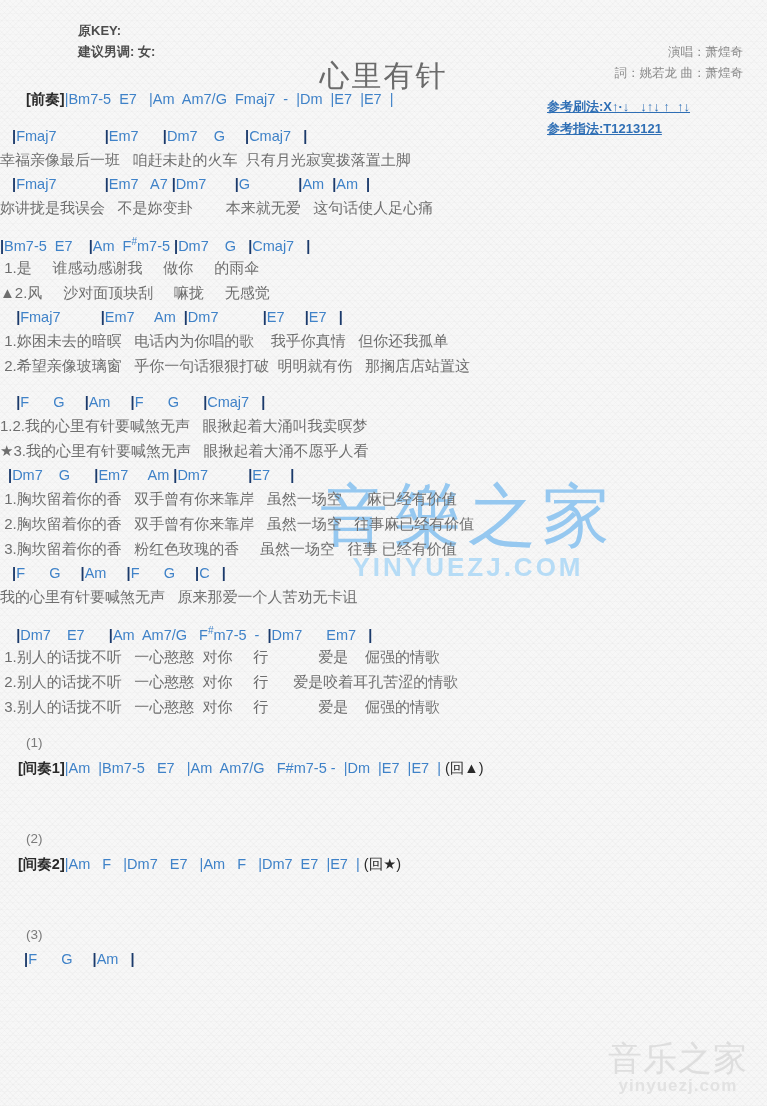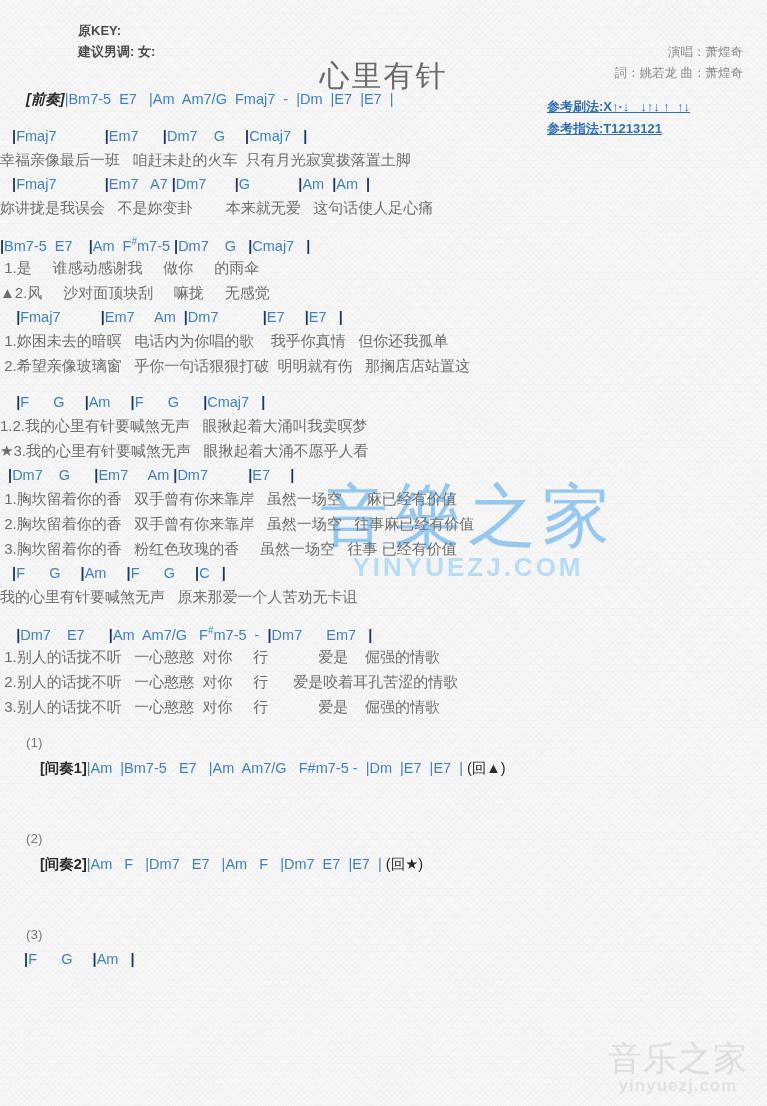--- a/index.html
+++ b/index.html
@@ -58,25 +58,25 @@
   .strum{position:absolute;right:20px;top:96px;font-size:13px;font-weight:bold;color:#2f6fb5;line-height:22px;text-align:left;width:200px;text-decoration:underline;}
 
   
   .block{position:relative;}
   .crow{position:relative;height:23px;white-space:pre;font-size:14.5px;color:#3f82c8;font-weight:normal;}
   .lrow{position:relative;height:25px;white-space:pre;font-size:15px;color:#6e6e6e;}
   .crow span.bar{color:#1b3a6b;font-weight:bold;}
   .crow span.sharp{font-size:10px;vertical-align:super;}
 
   .pre-line{position:relative;height:26px;white-space:pre;font-size:14.5px;padding-left:26px;color:#3f82c8;}
-  .pre-line .tag{color:#2a2a2a;font-weight:bold;font-style:italic;}
+  .pre-line .tag{color:#2a2a2a;font-weight:bold;}
   .spacer{height:12px;}
   .num-tag{font-size:13.5px;color:#7a7a7a;padding-left:26px;height:24px;}
 
-  .inter{padding-left:40px;white-space:pre;font-size:14.5px;color:#3f82c8;height:26px;}
+  .inter{padding-left:18px;white-space:pre;font-size:14.5px;color:#3f82c8;height:26px;}
   .inter .tag{color:#2a2a2a;font-weight:bold;}
   .inter .ret{color:#2a2a2a;}
 </style>
 </head>
 <body>
 
 <div class="sheet">
 
   <div class="wm-center">
     <div class="wm-cn">音樂之家</div>

